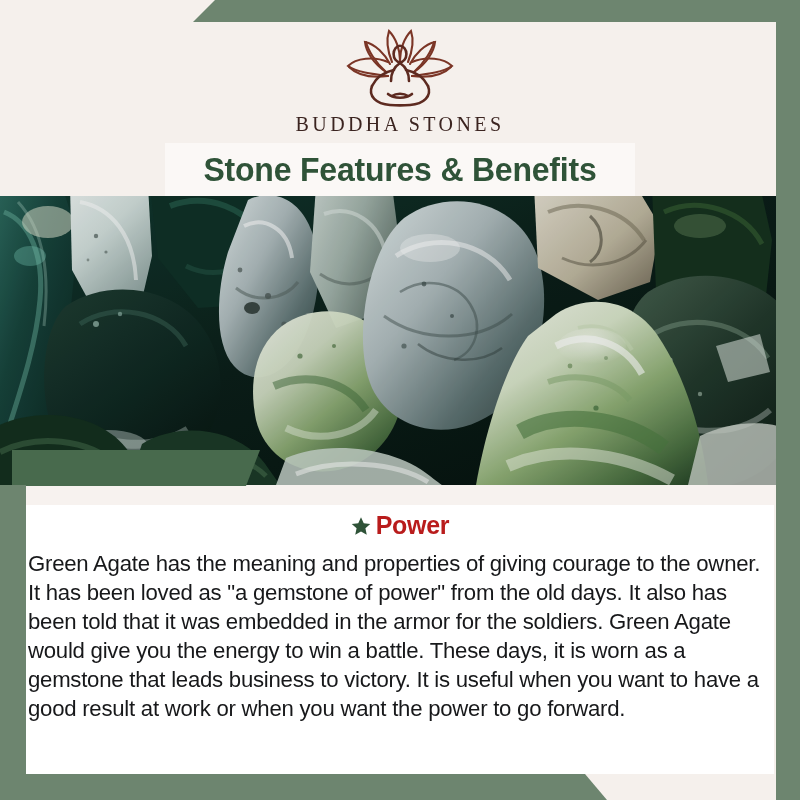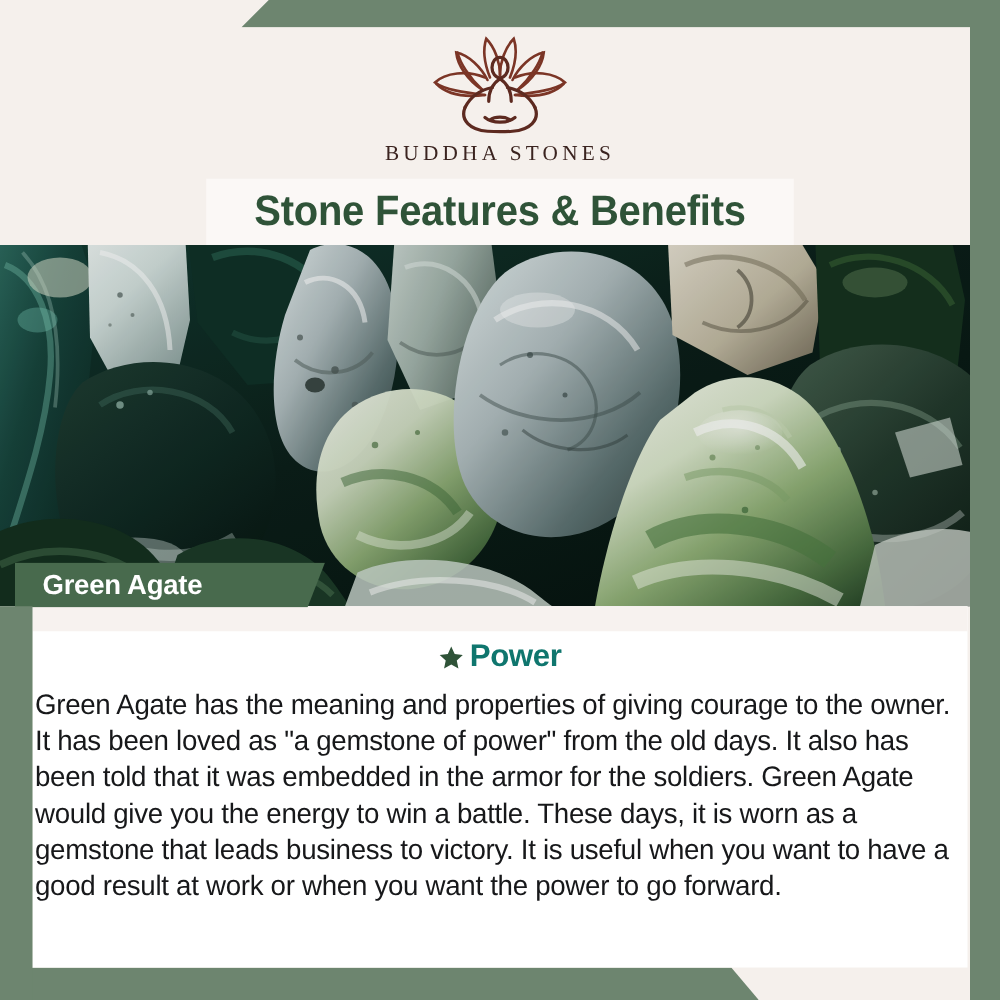--- a/index.html
+++ b/index.html
@@ -80,21 +80,21 @@
   }
   .logo-mark {
     width: 112px;
     height: 84px;
     display: block;
     margin: 0 auto;
   }
   .brand-name {
     margin-top: 3px;
     font-family: "Liberation Serif", serif;
-    font-size: 17px;
+    font-size: 20px;
     letter-spacing: 3.4px;
     color: #3b2420;
     text-align: center;
   }
 
   .title-band {
     position: absolute;
     left: 165px;
     top: 143px;
     width: 470px;
@@ -184,21 +184,21 @@
     width: 748px;
     display: flex;
     justify-content: center;
     align-items: center;
     gap: 12px;
   }
   .benefit {
     display: flex;
     align-items: center;
     gap: 5px;
-    color: #0f766e;
+    color: #b91c1c;
     font-family: "Liberation Sans Narrow", "Liberation Sans", sans-serif;
     font-size: 25px;
     font-weight: bold;
     letter-spacing: -0.3px;
   }
   .star {
     width: 20px;
     height: 20px;
     flex: 0 0 auto;
     display: block;
@@ -413,21 +413,20 @@
         </g>
       </svg>
       <div class="brand-name">BUDDHA STONES</div>
     </div>
   </div>
 
   <div class="title-band"></div>
   <div class="title-text">Stone Features &amp; Benefits</div>
 
   <div class="stone-label"></div>
-  <div class="stone-label-text">Green Agate</div>
 
   <div class="body-panel">
     <div class="body-tint"></div>
 
     <div class="benefits">
       <div class="benefit">
         <svg class="star" viewBox="0 0 24 24" aria-hidden="true">
           <polygon points="12,1.4 15.3,8.6 23.1,9.5 17.3,14.8 18.9,22.6 12,18.6 5.1,22.6 6.7,14.8 0.9,9.5 8.7,8.6" fill="#2f5338"></polygon>
         </svg>
         <span>Power</span>

